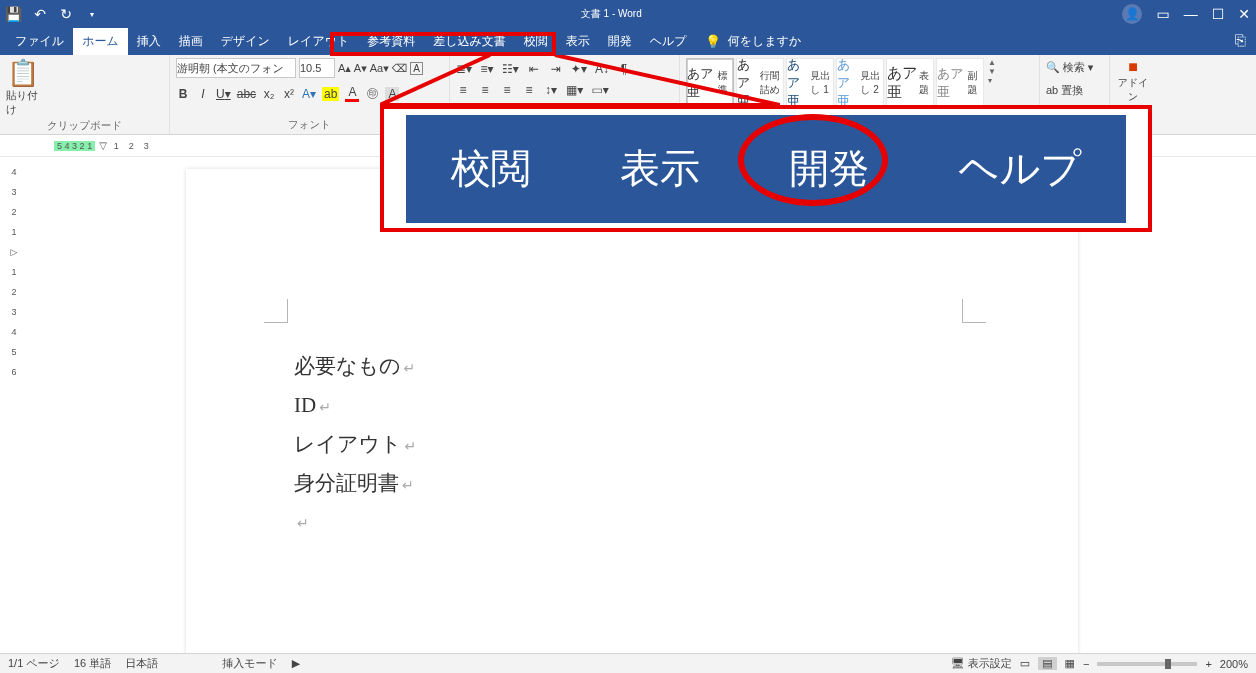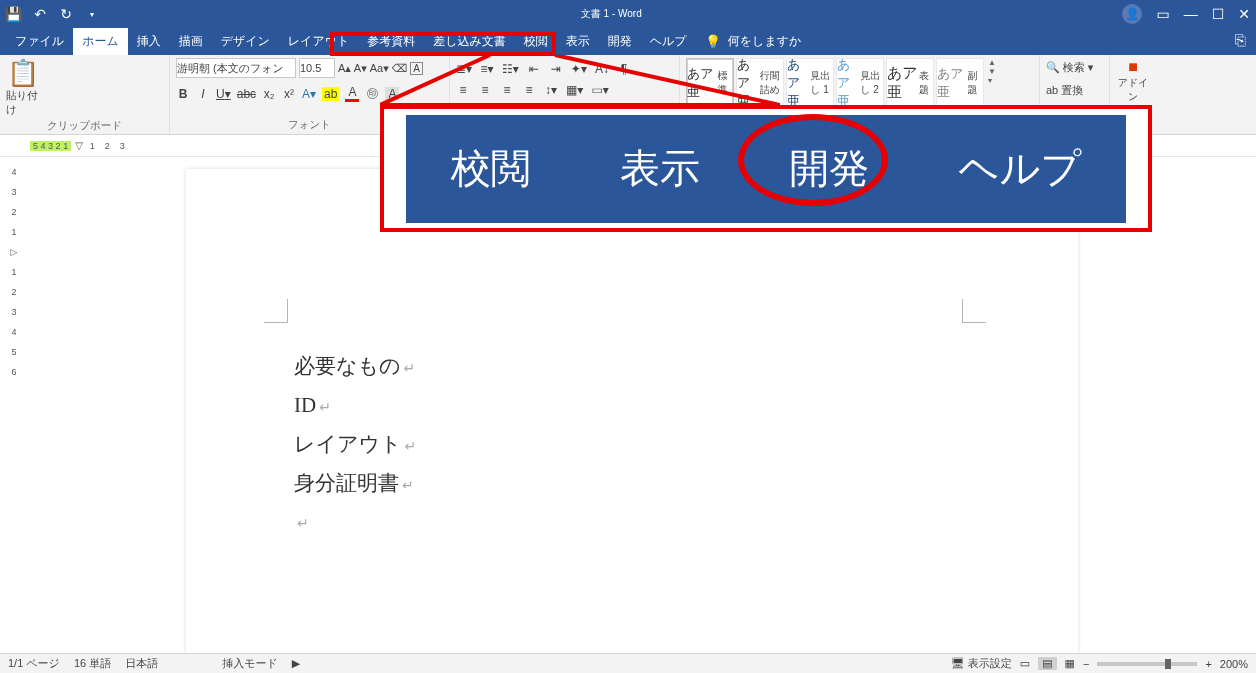--- a/index.html
+++ b/index.html
@@ -40,21 +40,21 @@
   .style-tile.sel { border:1px solid #c0c0c0; box-shadow: inset 0 0 0 1px #d0d0d0; }
   .style-tile .hd1 { color:#1f4e79; font-size:13px; }
   .style-tile .hd2 { color:#5b9bd5; font-size:13px; }
   .style-tile .ttl { font-size:15px; }
   .editgrp { font-size:11px; }
   .editgrp div { white-space:nowrap; padding:1px 0; }
 
   .ruler-area { background:#fff; height:22px; display:flex; align-items:center; padding-left:30px; border-bottom:1px solid #e8e8e8; }
   .ruler { height:16px; display:flex; align-items:center; gap:4px; font-size:9px; color:#555; }
   .ruler .tick { width:11px; text-align:center; }
-  .ruler .gray { background:#bef264; padding:0 3px; }
+  .ruler .gray { background:#86efac; padding:0 3px;margin-left:24px; }
 
   .workspace { position:absolute; top:157px; left:0; right:0; bottom:20px; background:#fff; overflow:hidden; }
   .vruler { position:absolute; left:4px; top:0; bottom:0; width:20px; font-size:9px; color:#555; display:flex; flex-direction:column; align-items:center; gap:10px; padding-top:10px; }
   .page { position:absolute; left:186px; top:12px; width:892px; height:1200px; background:#fff; box-shadow:0 0 4px rgba(0,0,0,.15); }
   .margin-mark { position:absolute; border:1px solid #b5b5b5; width:24px; height:24px; }
   .margin-tl { top:130px; left:78px; border-right:none; border-bottom:none; transform: rotate(180deg); }
   .margin-tr { top:130px; right:92px; border-left:none; border-bottom:none; transform: rotate(180deg); }
   .doc-content { position:absolute; left:108px; top:178px; font-family:"Yu Mincho","MS Mincho",serif; font-size:21px; color:#333; line-height:1.85; }
   .doc-content .ret { color:#aaa; font-size:14px; padding-left:3px; }
 

